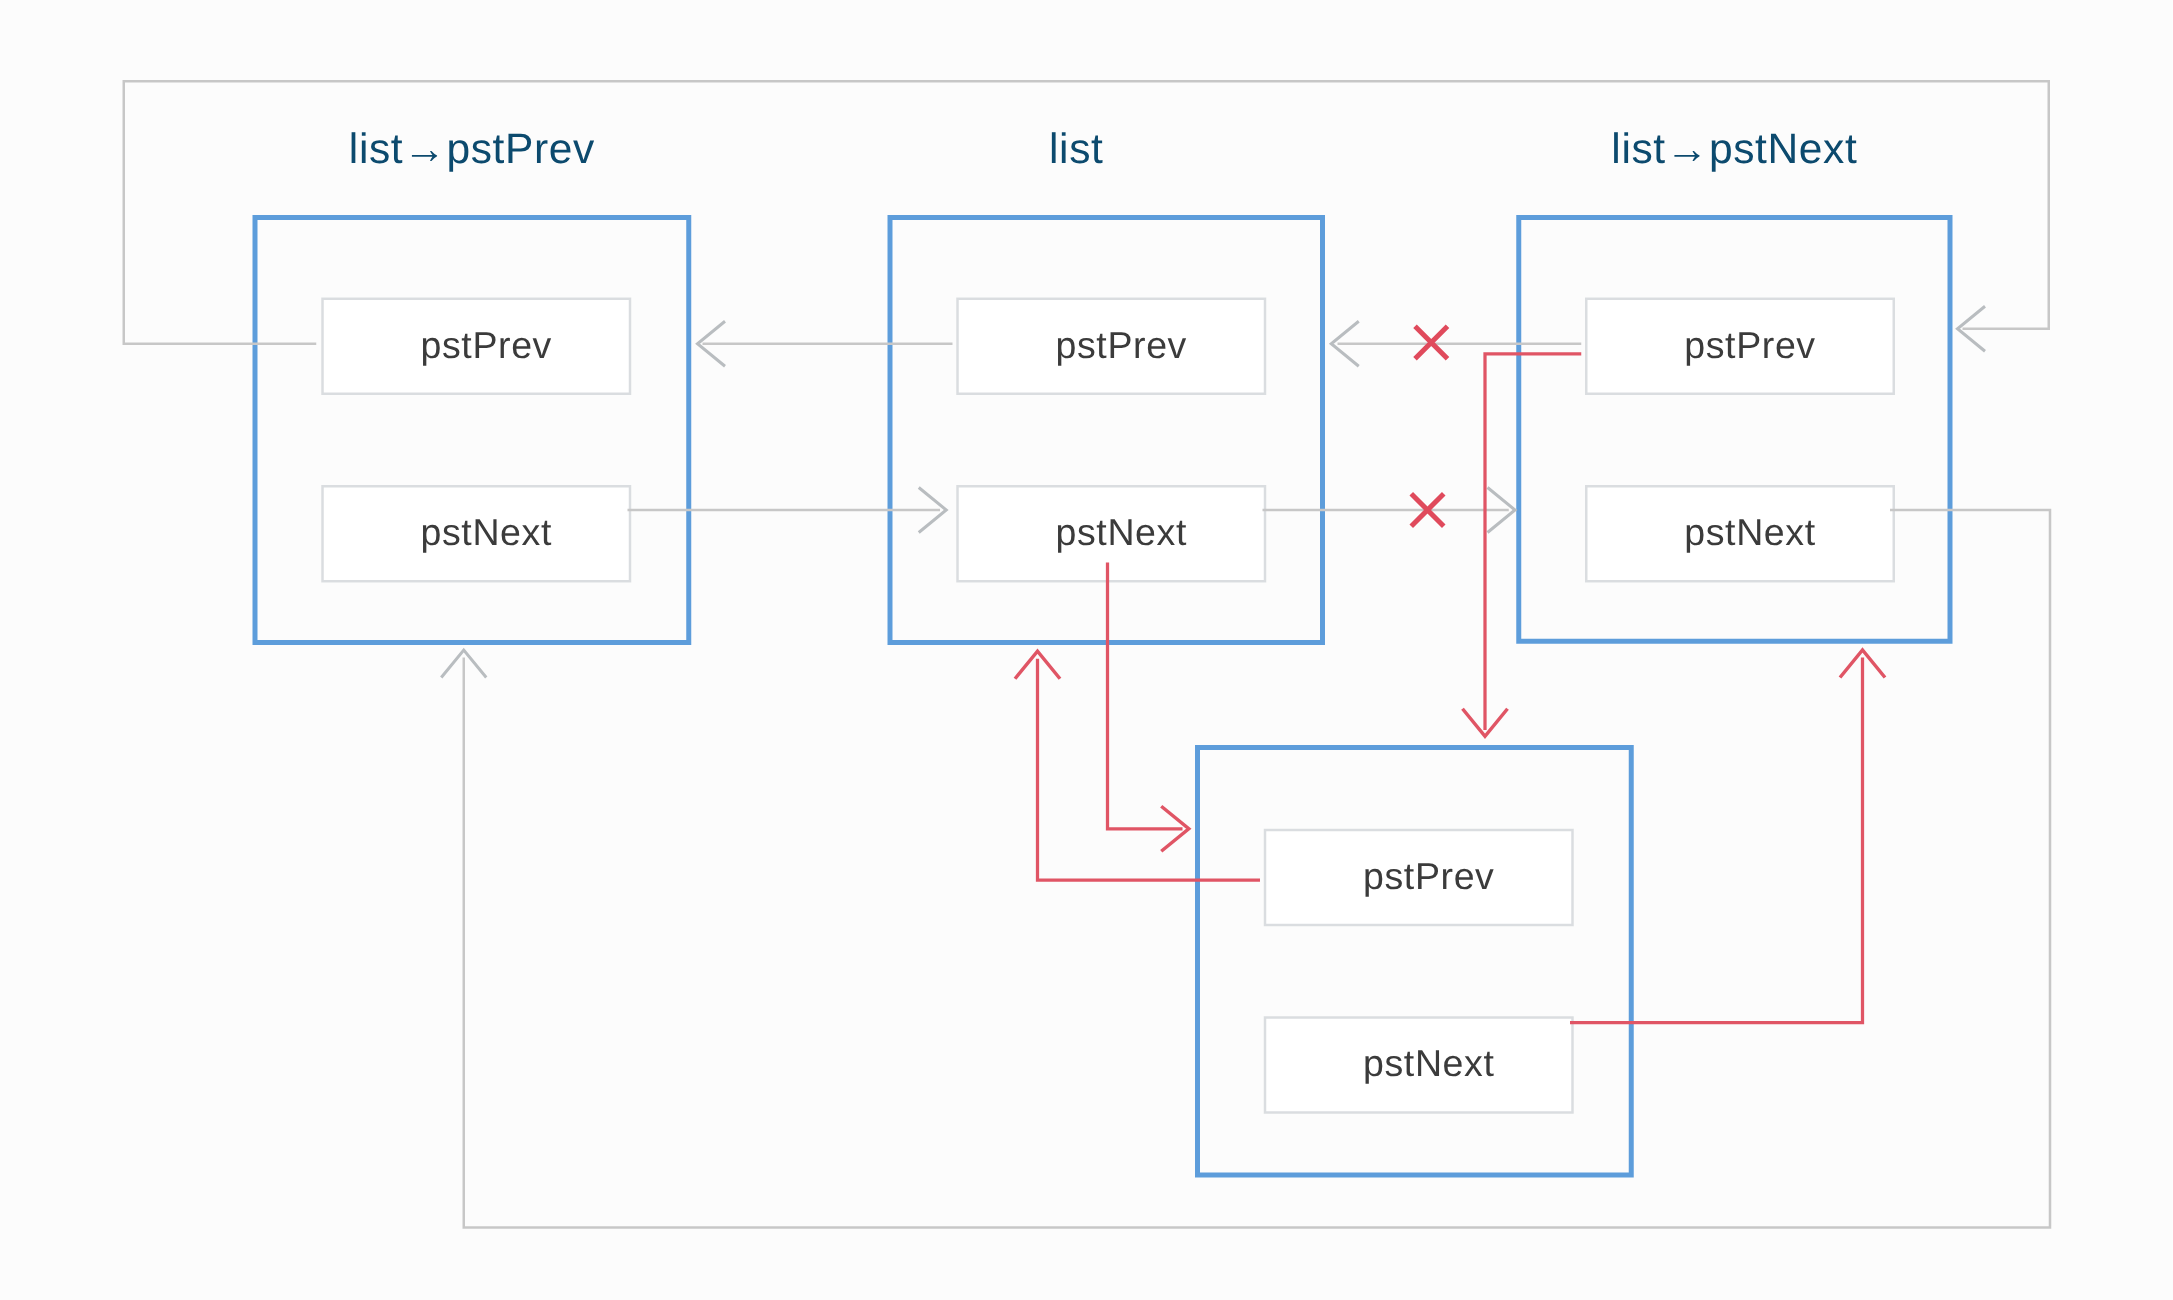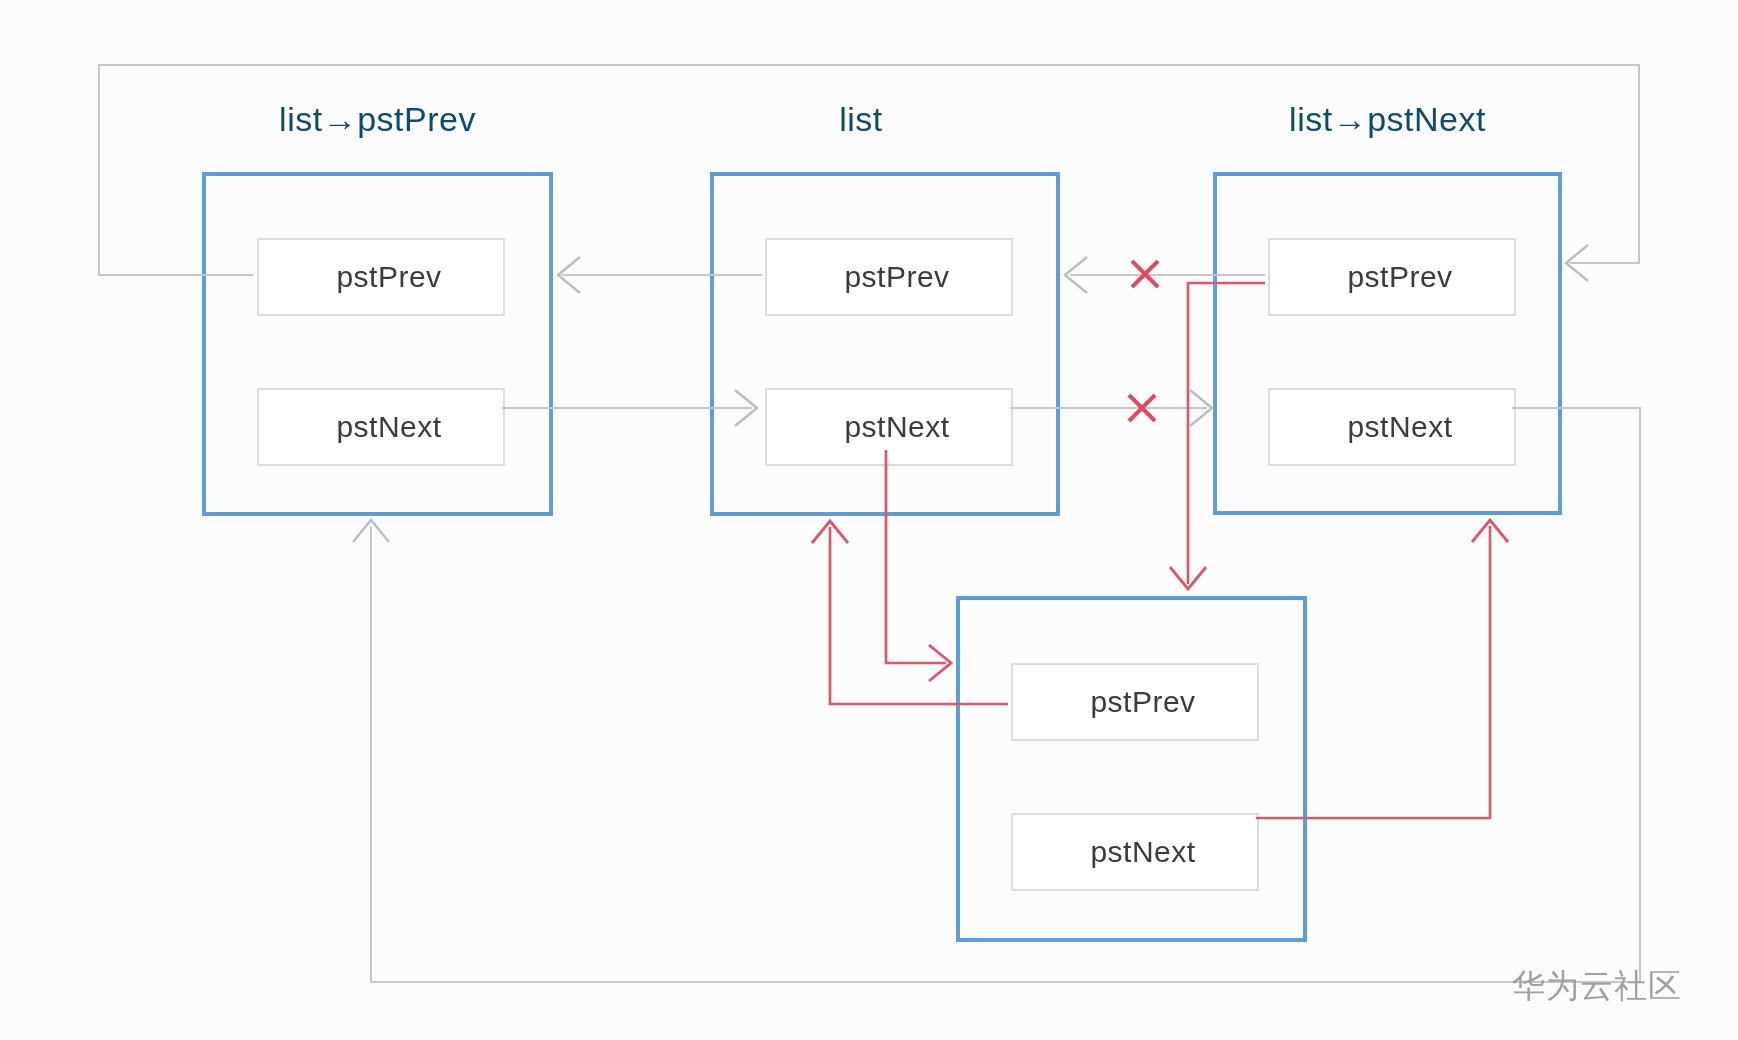--- a/index.html
+++ b/index.html
@@ -134,15 +134,14 @@
 
   <div class="box" style="left:956px;top:596px;width:351px;height:346px;">
     <div class="field f1" style="top:63px;">
       <span>pstPrev</span>
     </div>
     <div class="field f2" style="top:200px;">
       <span>pstNext</span>
     </div>
   </div>
 
-  <div class="watermark">华为云社区</div>
 
 </div>
 
 </body></html>

